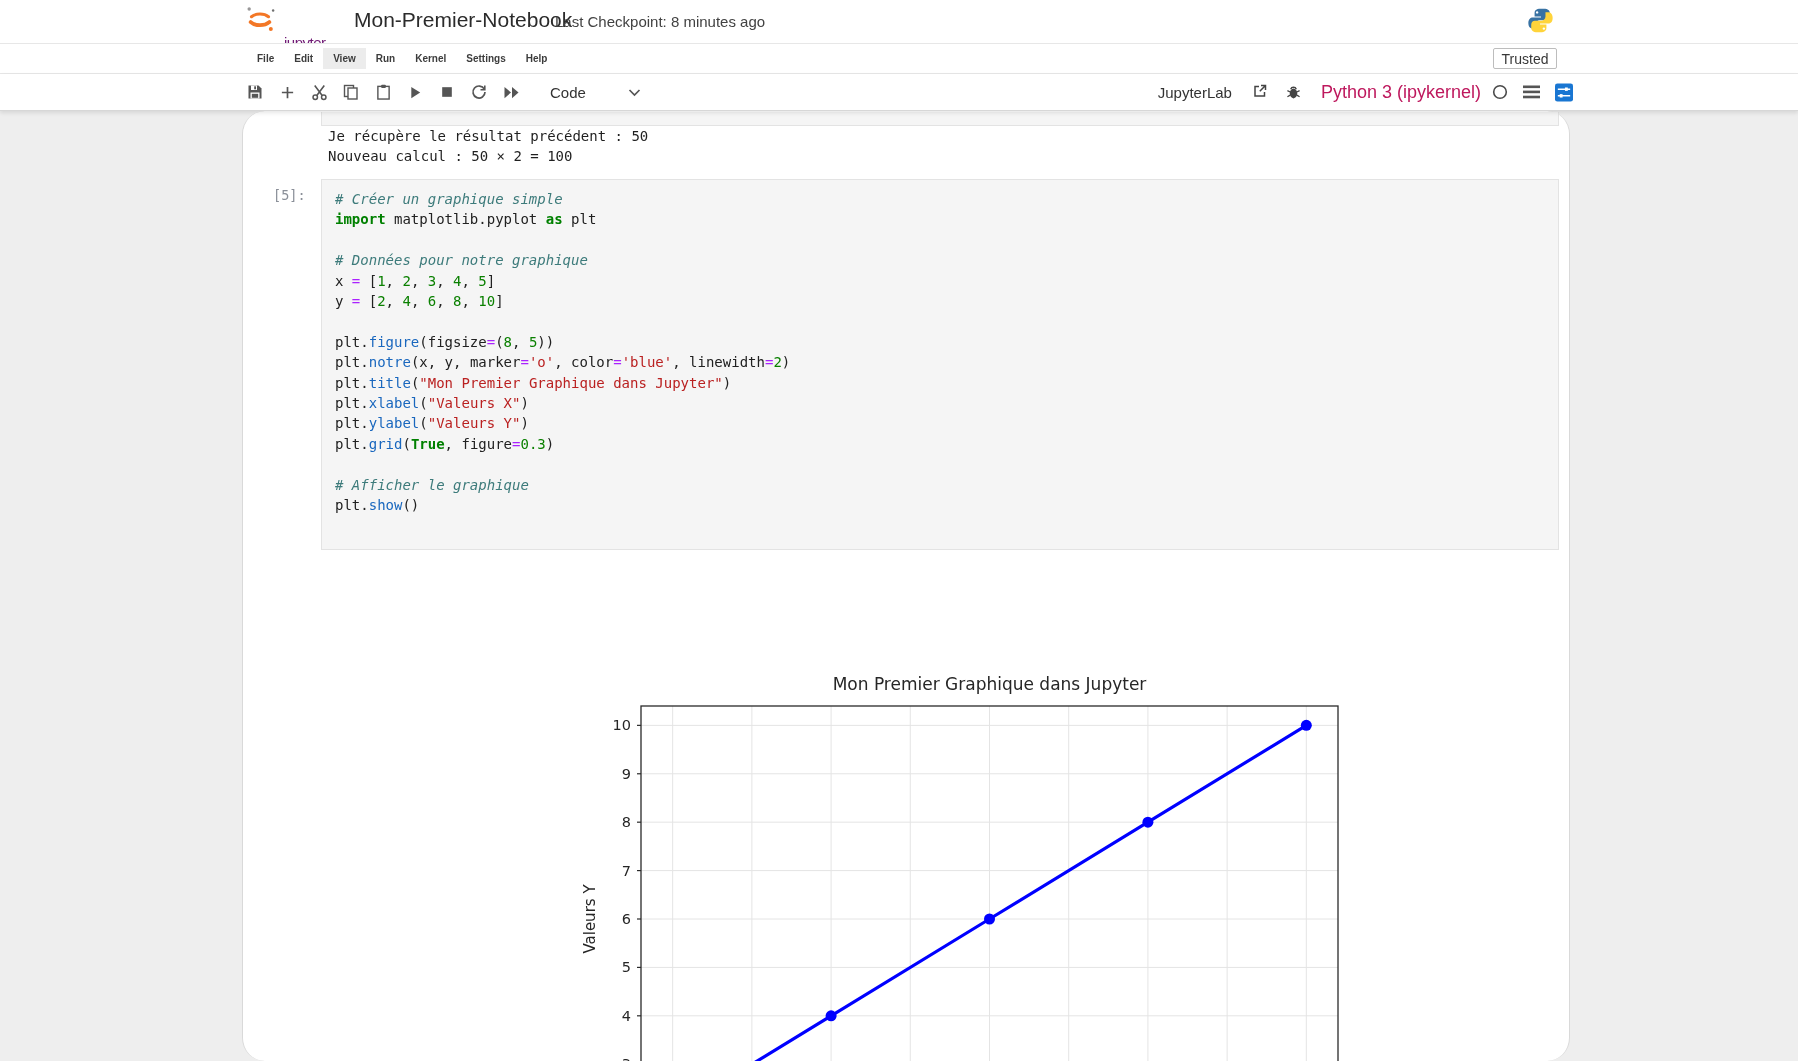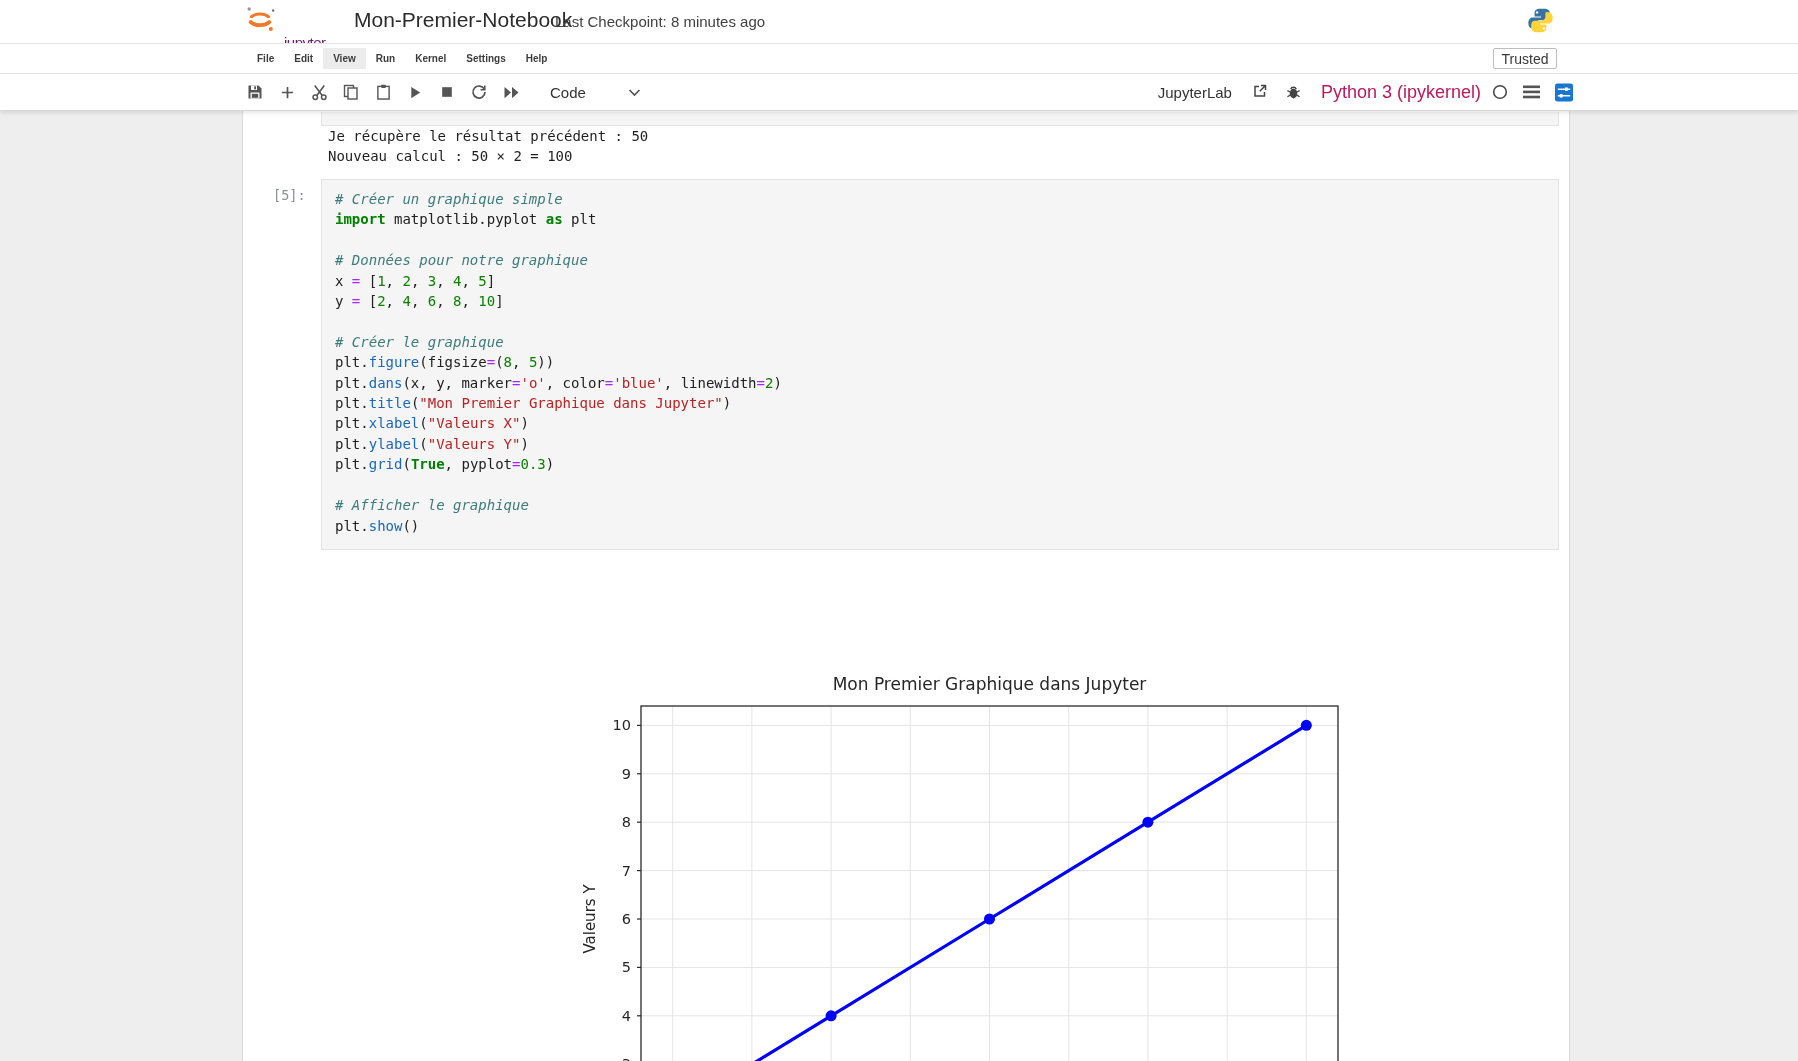--- a/index.html
+++ b/index.html
@@ -36,21 +36,21 @@
   #jupyterlab-link { display:flex; align-items:center; gap:21px; font-size:15px; color:#333; cursor:pointer; }
   #debugger-icon { margin-left:18px; }
   #kernel-name { margin-left:18px; font-size:18px; color:#be185d; cursor:pointer; }
   #kernel-status { margin-left:10px; }
   #hamburger-icon { margin-left:13px; }
   #panel-toggle-icon { margin-left:15px; }
 
   
   #content-bg { left:0; top:111px; width:1798px; height:950px; background:#eeeeee; }
   #notebook-panel { left:242px; top:111px; width:1328px; height:950px; background:#fff;
-                    border-left:1px solid #d9d9d9; border-right:1px solid #d9d9d9; }
+                    border-left:1px solid #d9d9d9; border-right:1px solid #d9d9d9;border-radius:23px; }
 
   #prev-cell-sliver { left:78px; top:1px; width:1238px; height:14px; background:#f5f5f5;
                       border:1px solid #e3e3e3; border-top:none; }
   #stream-output { left:85px; top:15px; font-family:"DejaVu Sans Mono", monospace;
                    font-size:14px; line-height:20px; color:#1f1f1f; white-space:pre; }
 
   #cell-prompt { left:30px; top:76px; font-family:"DejaVu Sans Mono", monospace;
                  font-size:13.5px; color:#8a8f98; }
   #code-box { left:78px; top:68px; width:1238px; height:371px; background:#f5f5f5;
               border:1px solid #e3e3e3; padding:9px 0 0 13px; cursor:text; }
@@ -225,27 +225,26 @@
   <div id="cell-prompt" class="abs">[5]:</div>
 
   <div id="code-box" class="abs">
       <div class="code-line"><span class="tk-c"># Créer un graphique simple</span></div>
       <div class="code-line"><span class="tk-k">import</span><span class="tk-p"> matplotlib.pyplot </span><span class="tk-k">as</span><span class="tk-p"> plt</span></div>
       <div class="code-line">&nbsp;</div>
       <div class="code-line"><span class="tk-c"># Données pour notre graphique</span></div>
       <div class="code-line"><span class="tk-p">x </span><span class="tk-o">=</span><span class="tk-p"> [</span><span class="tk-n">1</span><span class="tk-p">, </span><span class="tk-n">2</span><span class="tk-p">, </span><span class="tk-n">3</span><span class="tk-p">, </span><span class="tk-n">4</span><span class="tk-p">, </span><span class="tk-n">5</span><span class="tk-p">]</span></div>
       <div class="code-line"><span class="tk-p">y </span><span class="tk-o">=</span><span class="tk-p"> [</span><span class="tk-n">2</span><span class="tk-p">, </span><span class="tk-n">4</span><span class="tk-p">, </span><span class="tk-n">6</span><span class="tk-p">, </span><span class="tk-n">8</span><span class="tk-p">, </span><span class="tk-n">10</span><span class="tk-p">]</span></div>
       <div class="code-line">&nbsp;</div>
-      <div class="code-line"><span class="tk-c"># Créer le graphique</span></div>
       <div class="code-line"><span class="tk-p">plt.</span><span class="tk-f">figure</span><span class="tk-p">(figsize</span><span class="tk-o">=</span><span class="tk-p">(</span><span class="tk-n">8</span><span class="tk-p">, </span><span class="tk-n">5</span><span class="tk-p">))</span></div>
-      <div class="code-line"><span class="tk-p">plt.</span><span class="tk-f">dans</span><span class="tk-p">(x, y, marker</span><span class="tk-o">=</span><span class="tk-s">'o'</span><span class="tk-p">, color</span><span class="tk-o">=</span><span class="tk-s">'blue'</span><span class="tk-p">, linewidth</span><span class="tk-o">=</span><span class="tk-n">2</span><span class="tk-p">)</span></div>
+      <div class="code-line"><span class="tk-p">plt.</span><span class="tk-f">notre</span><span class="tk-p">(x, y, marker</span><span class="tk-o">=</span><span class="tk-s">'o'</span><span class="tk-p">, color</span><span class="tk-o">=</span><span class="tk-s">'blue'</span><span class="tk-p">, linewidth</span><span class="tk-o">=</span><span class="tk-n">2</span><span class="tk-p">)</span></div>
       <div class="code-line"><span class="tk-p">plt.</span><span class="tk-f">title</span><span class="tk-p">(</span><span class="tk-s">"Mon Premier Graphique dans Jupyter"</span><span class="tk-p">)</span></div>
       <div class="code-line"><span class="tk-p">plt.</span><span class="tk-f">xlabel</span><span class="tk-p">(</span><span class="tk-s">"Valeurs X"</span><span class="tk-p">)</span></div>
       <div class="code-line"><span class="tk-p">plt.</span><span class="tk-f">ylabel</span><span class="tk-p">(</span><span class="tk-s">"Valeurs Y"</span><span class="tk-p">)</span></div>
-      <div class="code-line"><span class="tk-p">plt.</span><span class="tk-f">grid</span><span class="tk-p">(</span><span class="tk-k">True</span><span class="tk-p">, pyplot</span><span class="tk-o">=</span><span class="tk-n">0.3</span><span class="tk-p">)</span></div>
+      <div class="code-line"><span class="tk-p">plt.</span><span class="tk-f">grid</span><span class="tk-p">(</span><span class="tk-k">True</span><span class="tk-p">, figure</span><span class="tk-o">=</span><span class="tk-n">0.3</span><span class="tk-p">)</span></div>
       <div class="code-line">&nbsp;</div>
       <div class="code-line"><span class="tk-c"># Afficher le graphique</span></div>
       <div class="code-line"><span class="tk-p">plt.</span><span class="tk-f">show</span><span class="tk-p">()</span></div>
     </div>
 
   <svg id="chart-svg" class="abs" width="880" height="503" viewBox="0 0 880 503">
       <rect x="0" y="0" width="880" height="503" fill="#ffffff"></rect>
       <line x1="149.6818181818182" y1="37" x2="149.6818181818182" y2="463" stroke="#e4e4e4" stroke-width="1"></line>
       <line x1="228.88636363636363" y1="37" x2="228.88636363636363" y2="463" stroke="#e4e4e4" stroke-width="1"></line>
       <line x1="308.09090909090907" y1="37" x2="308.09090909090907" y2="463" stroke="#e4e4e4" stroke-width="1"></line>

